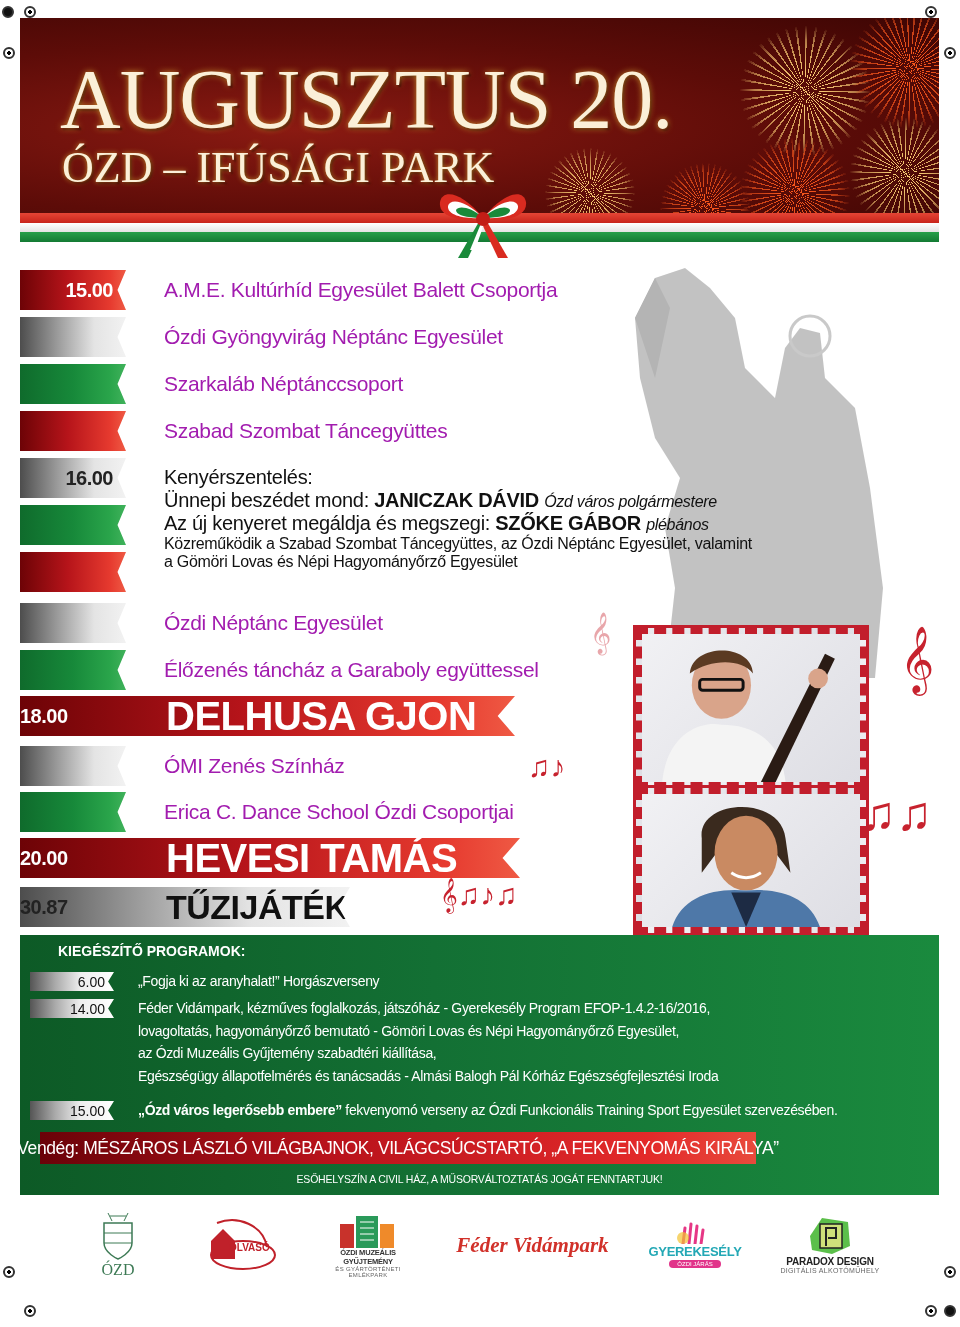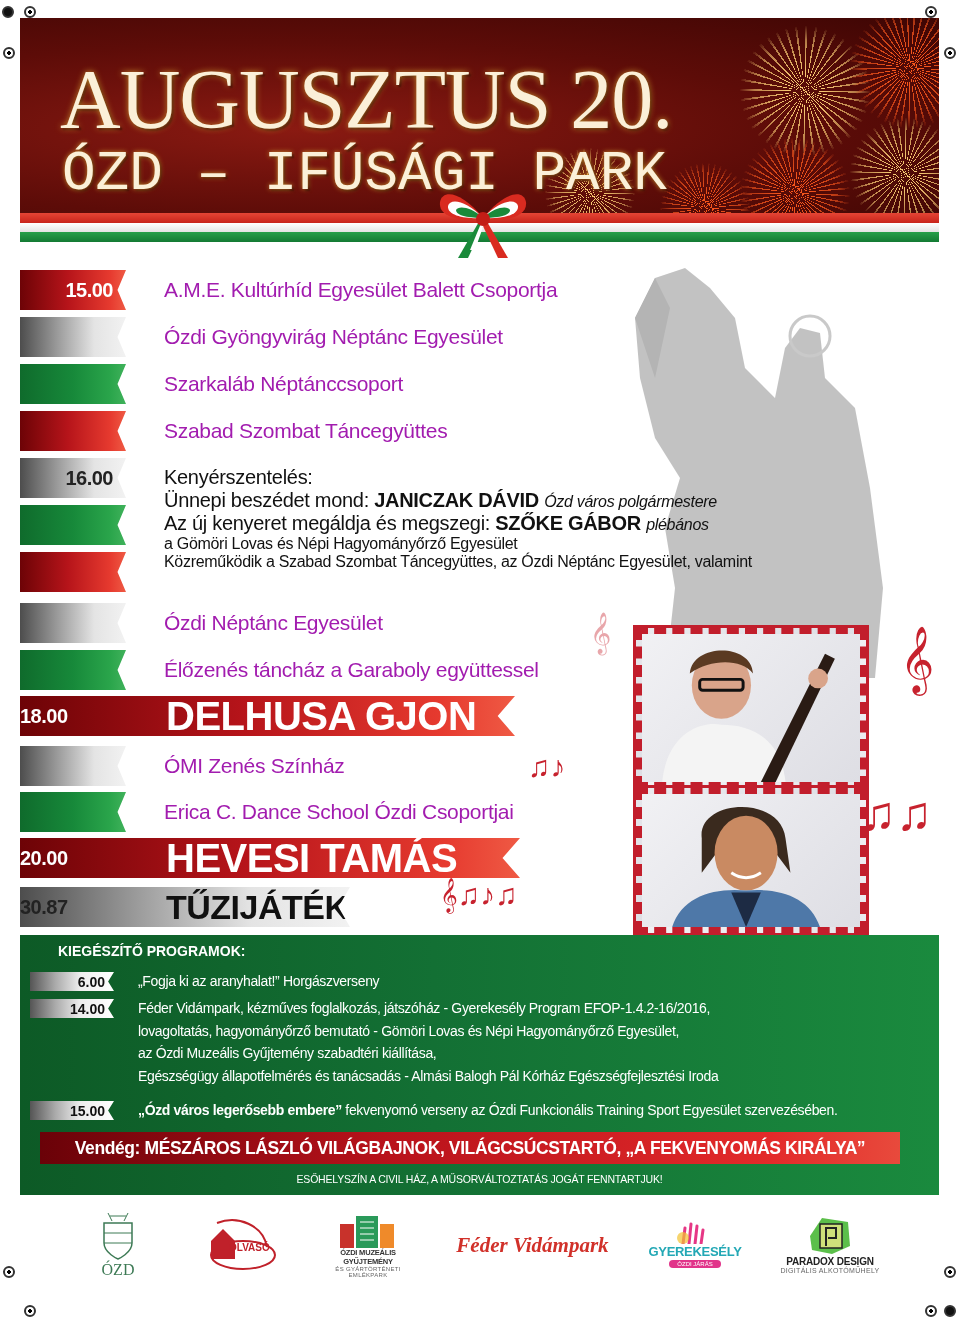--- a/index.html
+++ b/index.html
@@ -4,21 +4,21 @@
 <style>
 *{box-sizing:border-box;margin:0;padding:0}
 html,body{width:960px;height:1327px;background:#fff;overflow:hidden}
 body{position:relative;font-family:"Liberation Sans","DejaVu Sans",sans-serif;color:#111}
 .crop{position:absolute;width:12px;height:12px;border-radius:50%;border:2px solid #333;background:radial-gradient(circle,#000 30%,#fff 35%)}
 
 .header{position:absolute;left:20px;top:18px;width:919px;height:222px;background:radial-gradient(ellipse at 30% 50%,#8a1a12 0%,#5d0c08 55%,#3e0604 100%);overflow:hidden}
 .fw{position:absolute;border-radius:50%;background:repeating-conic-gradient(from 0deg,rgba(255,210,120,.95) 0deg 2deg,rgba(255,120,40,0) 2deg 9deg);-webkit-mask:radial-gradient(circle,#000 20%,rgba(0,0,0,.6) 55%,transparent 72%);mask:radial-gradient(circle,#000 20%,rgba(0,0,0,.6) 55%,transparent 72%)}
 .fw.r{background:repeating-conic-gradient(from 4deg,rgba(255,90,30,.95) 0deg 2deg,rgba(255,80,0,0) 2deg 8deg)}
 .title{position:absolute;left:40px;top:40px;font-family:"Liberation Serif","DejaVu Serif",serif;font-size:84px;letter-spacing:-1px;color:#fbf0d8;text-shadow:0 0 6px #c8902c,2px 2px 2px #3a0300;line-height:1}
-.subtitle{position:absolute;left:42px;top:128px;font-family:Liberation Mono, monospace;font-size:56px;color:#fbf0d8;text-shadow:0 0 5px #c8902c,2px 2px 2px #3a0300;line-height:1}
+.subtitle{position:absolute;left:42px;top:128px;font-family:Liberation Serif, serif;font-size:44px;color:#fbf0d8;text-shadow:0 0 5px #c8902c,2px 2px 2px #3a0300;line-height:1}
 .stripes{position:absolute;left:20px;top:213px;width:919px;height:29px}
 .stripes div{height:33.33%}
 .s-red{background:linear-gradient(#e54535,#c8241b)}
 .s-white{background:linear-gradient(#fff,#e4e4e4)}
 .s-green{background:linear-gradient(#27a04a,#137a33)}
 .bow{position:absolute;left:428px;top:188px;width:110px;height:72px}
 
 .statue{position:absolute;left:625px;top:258px;width:260px;height:420px;opacity:.45;filter:grayscale(1)}
 
 .row{position:absolute;left:20px;display:flex;align-items:center}
@@ -39,24 +39,24 @@
 .ceremony b{font-weight:bold}
 .ceremony i{font-size:16px}
 
 .photos{position:absolute;left:636px;top:628px;width:296px;height:305px}
 .frame{position:absolute;border:6px dashed #c21e2c;outline:3px solid #c21e2c;background:linear-gradient(135deg,#f1f1f4,#dedee4)}
 .note{position:absolute;color:#c7222e;font-size:40px;line-height:1}
 
 .extras{position:absolute;left:20px;top:935px;width:919px;height:260px;background:linear-gradient(90deg,#0d5a26 0%,#137034 45%,#1a8a3e 100%)}
 .ex-title{position:absolute;left:38px;top:8px;font-weight:bold;color:#fff;font-size:14px}
 .ex-row{position:absolute;left:10px;display:flex;align-items:flex-start}
-.ex-rb{width:84px;height:19px;display:flex;align-items:center;justify-content:flex-end;padding-right:9px;background:linear-gradient(90deg,#555 0%,#aaa 30%,#eee 60%,#fff 100%);clip-path:polygon(0 0,100% 0,93% 50%,100% 100%,0 100%);font-weight:bold;font-size:14px;color:#111;flex:none}
+.ex-rb{width:84px;height:19px;display:flex;align-items:center;justify-content:flex-end;padding-right:9px;background:linear-gradient(90deg,#555 0%,#aaa 30%,#eee 60%,#fff 100%);clip-path:polygon(0 0,100% 0,93% 50%,100% 100%,0 100%);font-weight:normal;font-size:14px;color:#111;flex:none}
 .ex-text{margin-left:24px;color:#fff;font-size:14px;line-height:22.5px;letter-spacing:-.35px;white-space:nowrap}
 .ex-text b{font-weight:bold}
-.guest-bar{position:absolute;left:40px;top:1132px;width:860px;height:32px;background:linear-gradient(90deg,#6a0208 0%,#b8121b 40%,#e32a2a 85%,#e84a3c 100%);display:flex;align-items:center;justify-content:center;color:#fff;font-weight:bold;font-size:17.5px;letter-spacing:-.4px;white-space:nowrap}
+.guest-bar{position:absolute;left:40px;top:1132px;width:716px;height:32px;background:linear-gradient(90deg,#6a0208 0%,#b8121b 40%,#e32a2a 85%,#e84a3c 100%);display:flex;align-items:center;justify-content:center;color:#fff;font-weight:normal;font-size:17.5px;letter-spacing:-.4px;white-space:nowrap}
 .rain{position:absolute;left:20px;top:1173px;width:919px;text-align:center;color:#fff;font-size:10.5px;letter-spacing:-.2px}
 
 .logo{position:absolute;top:1210px;display:flex;flex-direction:column;align-items:center;justify-content:center}
 .logo-text{font-size:9px;font-weight:bold;letter-spacing:-.2px;text-align:center}
 .logo-sub{font-size:7px;color:#666;text-align:center;letter-spacing:.3px}
 </style>
 </head>
 <body>
 
 <div class="crop" style="left:2px;top:6px;background:#111"></div>
@@ -131,22 +131,22 @@
 <div class="row" style="top:505px">
   <div class="ribbon rb-green"></div>
 </div>
 <div class="row" style="top:552px">
   <div class="ribbon rb-red"></div>
 </div>
 <div class="ceremony">
   <div class="l">Kenyérszentelés:</div>
   <div class="l"><span>Ünnepi beszédet mond: </span><b>JANICZAK DÁVID</b> <i>Ózd város polgármestere</i></div>
   <div class="l"><span>Az új kenyeret megáldja és megszegi: </span><b>SZŐKE GÁBOR</b> <i>plébános</i></div>
+  <div class="s">Közreműködik a Szabad Szombat Táncegyüttes, az Ózdi Néptánc Egyesület, valamint</div>
   <div class="s">a Gömöri Lovas és Népi Hagyományőrző Egyesület</div>
-  <div class="s">Közreműködik a Szabad Szombat Táncegyüttes, az Ózdi Néptánc Egyesület, valamint</div>
 </div>
 
 <div class="row" style="top:603px">
   <div class="ribbon rb-grey"></div>
   <span class="act">Ózdi Néptánc Egyesület</span>
 </div>
 <div class="row" style="top:650px">
   <div class="ribbon rb-green"></div>
   <span class="act">Élőzenés táncház a Garaboly együttessel</span>
 </div>

